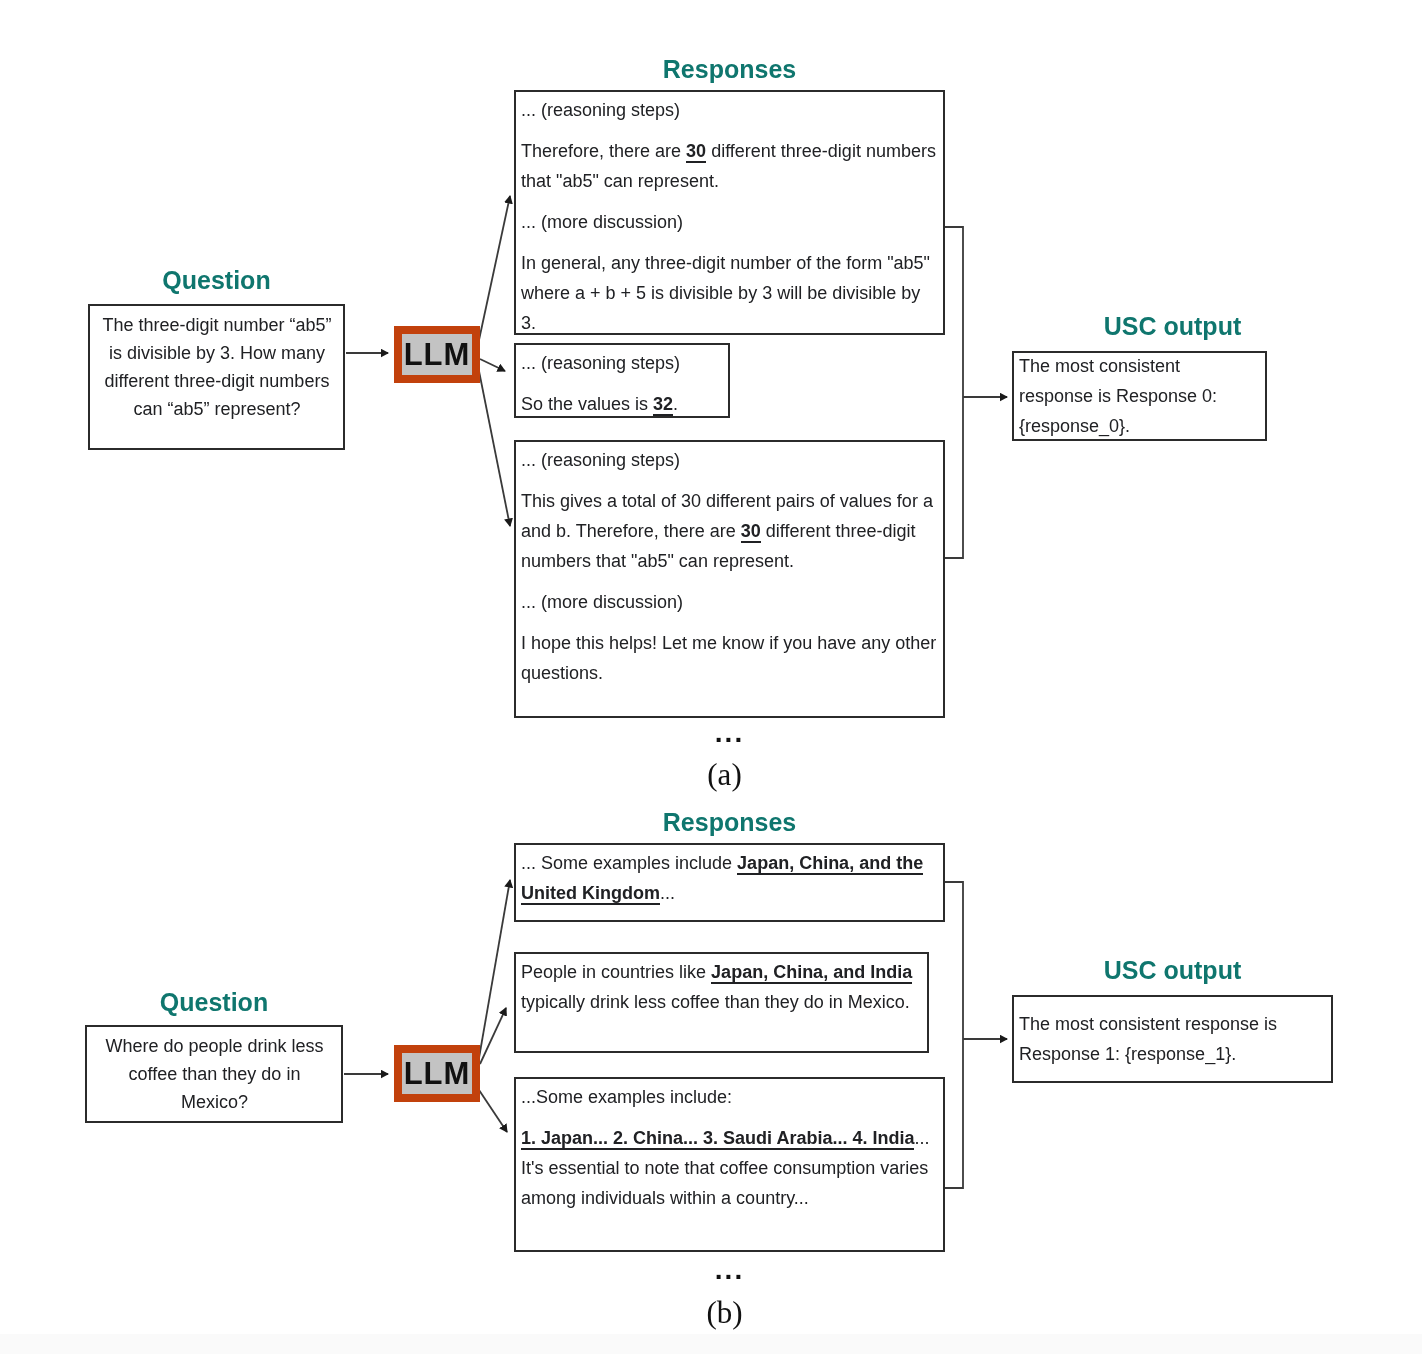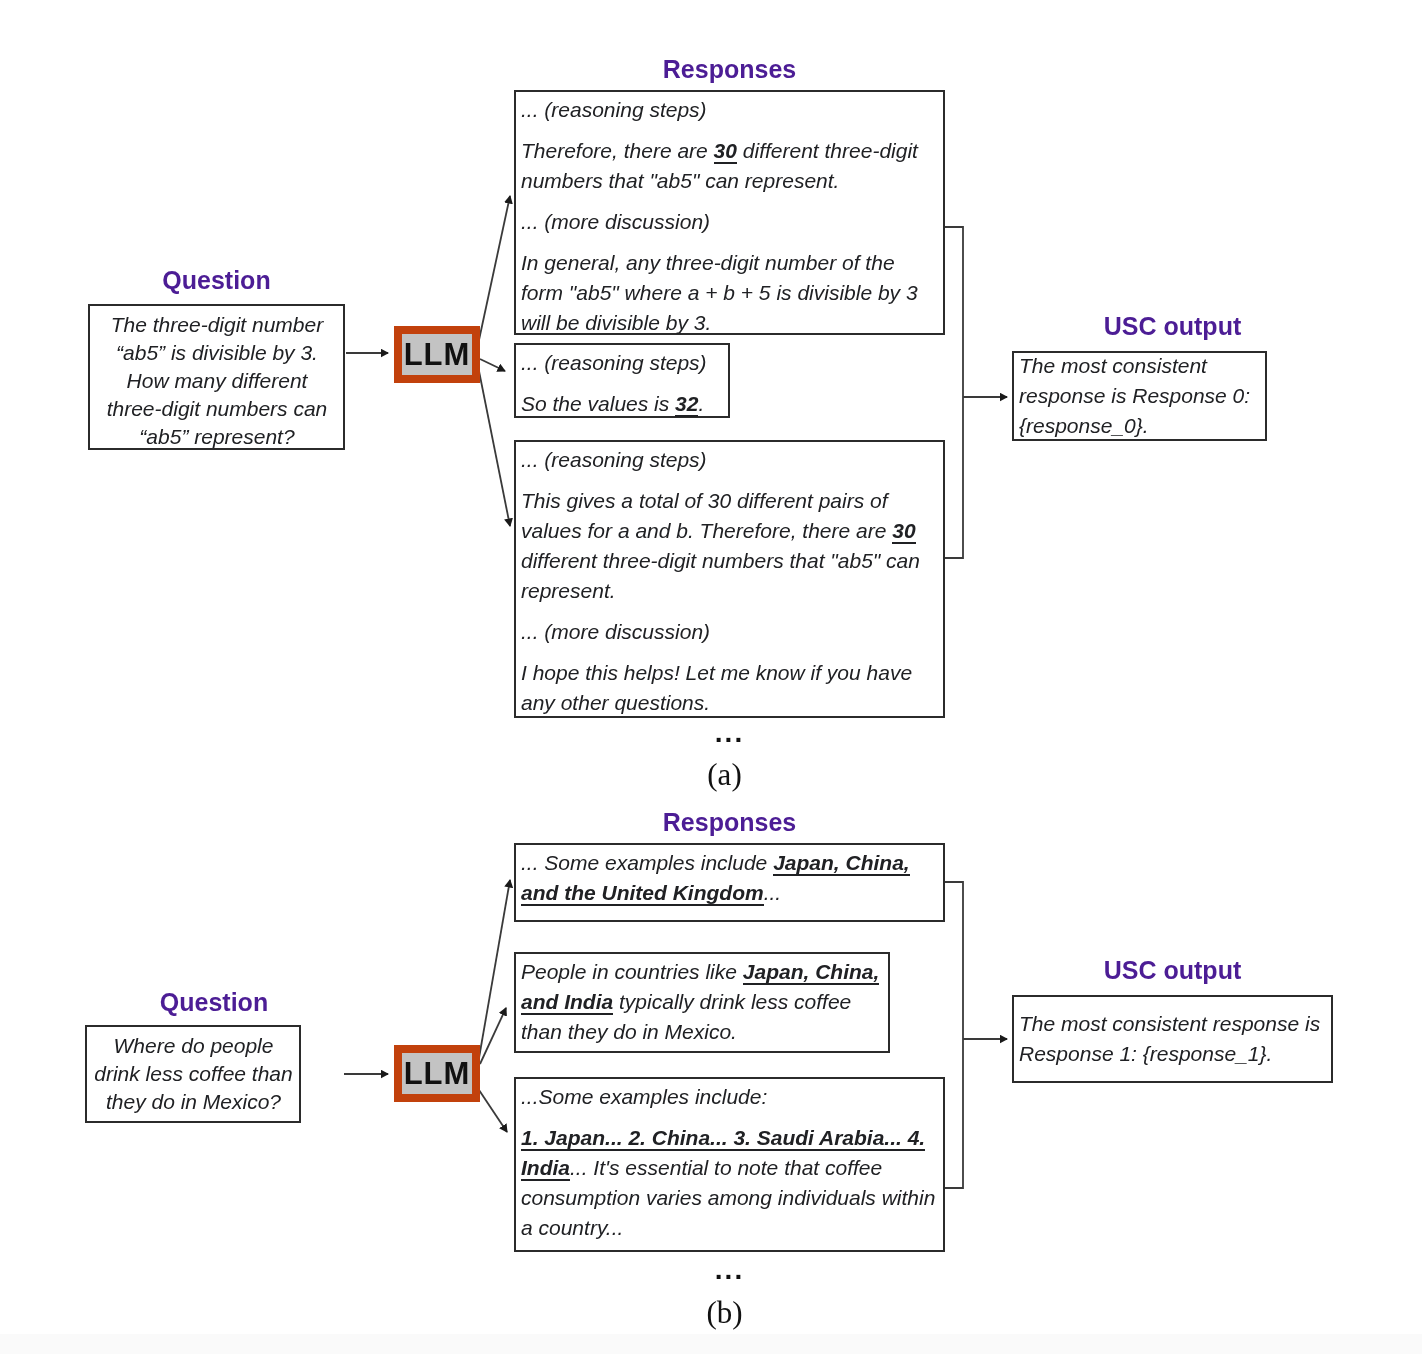--- a/index.html
+++ b/index.html
@@ -2,29 +2,29 @@
 <html><head>
 <meta charset="utf-8">
 <style>
   html,body{margin:0;padding:0;background:#ffffff;}
   #canvas{
     position:relative;width:1422px;height:1354px;background:#ffffff;overflow:hidden;
     font-family:"Liberation Sans","DejaVu Sans",sans-serif;color:#202124;
   }
   .box{
     position:absolute;background:#ffffff;border:2px solid #2b2b2b;box-sizing:border-box;
-    font-size:21px;line-height:30px;padding:3px 6px 3px 5px;color:#202124;font-style:italic;
+    font-size:18px;line-height:30px;padding:3px 6px 3px 5px;color:#202124;
   }
   .para{margin:0 0 11px 0;}
   .para:last-child{margin-bottom:0;}
   .bu{font-weight:bold;border-bottom:2.5px solid currentColor;}
   .qbox{line-height:28px;padding:5px 6px 5px 7px;text-align:center;}
   .uscbox{display:flex;align-items:center;}
   .title{
-    position:absolute;font-weight:bold;font-size:25px;color:#4c1d95;text-align:center;
+    position:absolute;font-weight:bold;font-size:25px;color:#0f766e;text-align:center;
   }
   .llm{
     position:absolute;background:#c3c3c3;border:8px solid #c2410c;box-sizing:border-box;
     display:flex;align-items:center;justify-content:center;
     font-weight:bold;font-size:31px;color:#111;letter-spacing:1px;
   }
   .dots{
     position:absolute;text-align:center;font-weight:bold;font-size:28px;
     letter-spacing:2px;color:#111;line-height:28px;
   }
@@ -96,29 +96,29 @@
   <div class="box uscbox" style="left:1012px;top:351px;width:255px;height:90px;">
     <span>The most consistent response is Response 0: {response_0}.</span>
   </div>
 
   <div class="caption" style="left:514px;top:758px;width:421px;">(a)</div>
 
   <div class="title" style="left:514px;top:808px;width:431px;">Responses</div>
 
   <div class="title" style="left:85px;top:988px;width:258px;">Question</div>
 
-  <div class="box qbox" style="left:85px;top:1025px;width:216px;height:98px;">Where do people drink less coffee than they do in Mexico?</div>
+  <div class="box qbox" style="left:85px;top:1025px;width:258px;height:98px;">Where do people drink less coffee than they do in Mexico?</div>
 
   <div class="llm" style="left:394px;top:1045px;width:86px;height:57px;">LLM</div>
 
   <div class="box" style="left:514px;top:843px;width:431px;height:79px;">
       <div class="para"><span>... Some examples include </span><span class="bu">Japan, China, and the United Kingdom</span><span>...</span></div>
     </div>
 
-  <div class="box" style="left:514px;top:952px;width:376px;height:101px;">
+  <div class="box" style="left:514px;top:952px;width:415px;height:101px;">
       <div class="para"><span>People in countries like </span><span class="bu">Japan, China, and India</span><span> typically drink less coffee than they do in Mexico.</span></div>
     </div>
 
   <div class="box" style="left:514px;top:1077px;width:431px;height:175px;">
       <div class="para"><span>...Some examples include:</span></div>
       <div class="para"><span class="bu">1. Japan... 2. China... 3. Saudi Arabia... 4. India</span><span>... It's essential to note that coffee consumption varies among individuals within a country...</span></div>
     </div>
 
   <div class="dots" style="left:514px;top:1256px;width:431px;">...</div>
 

